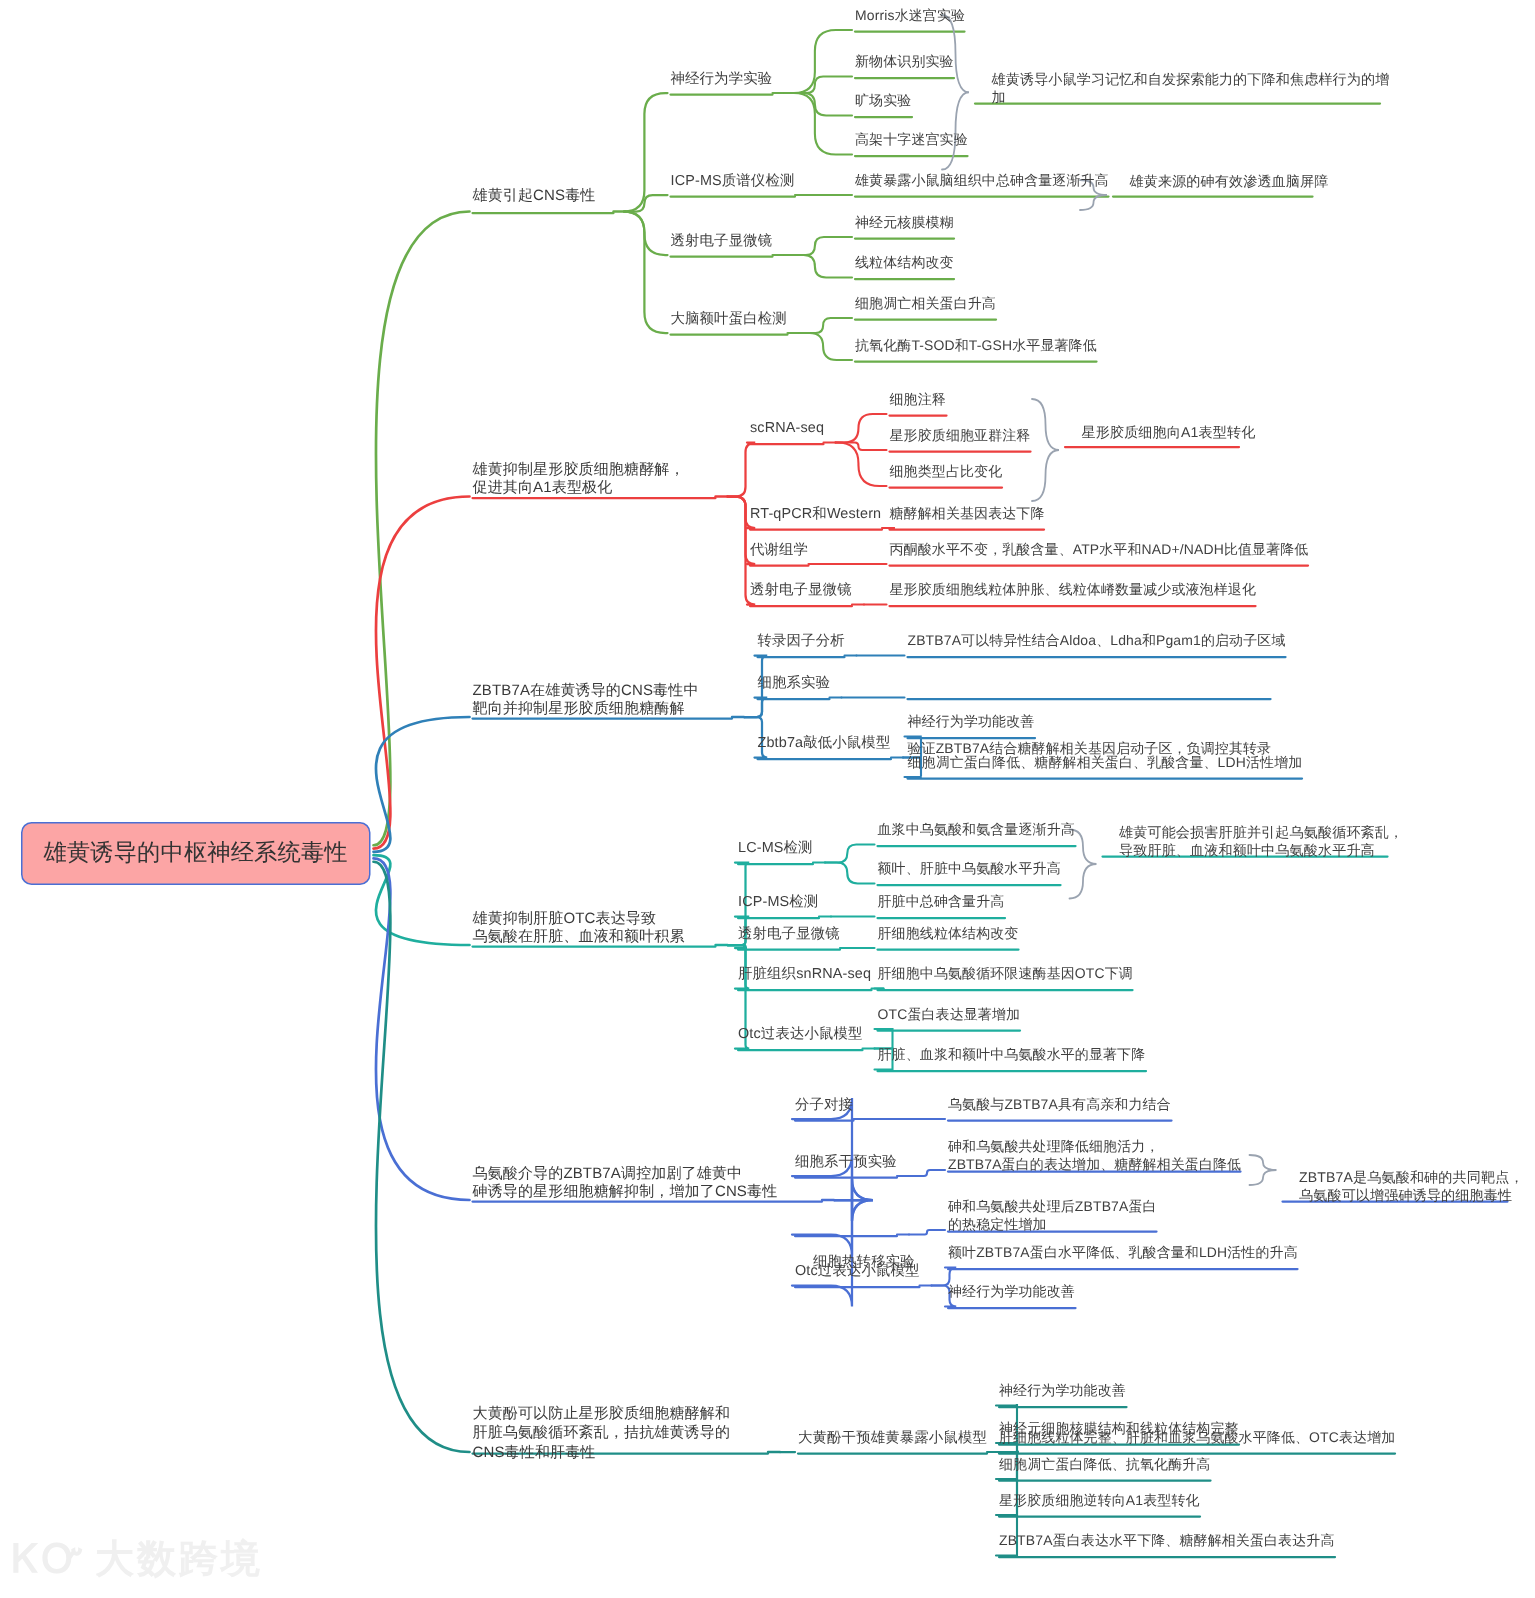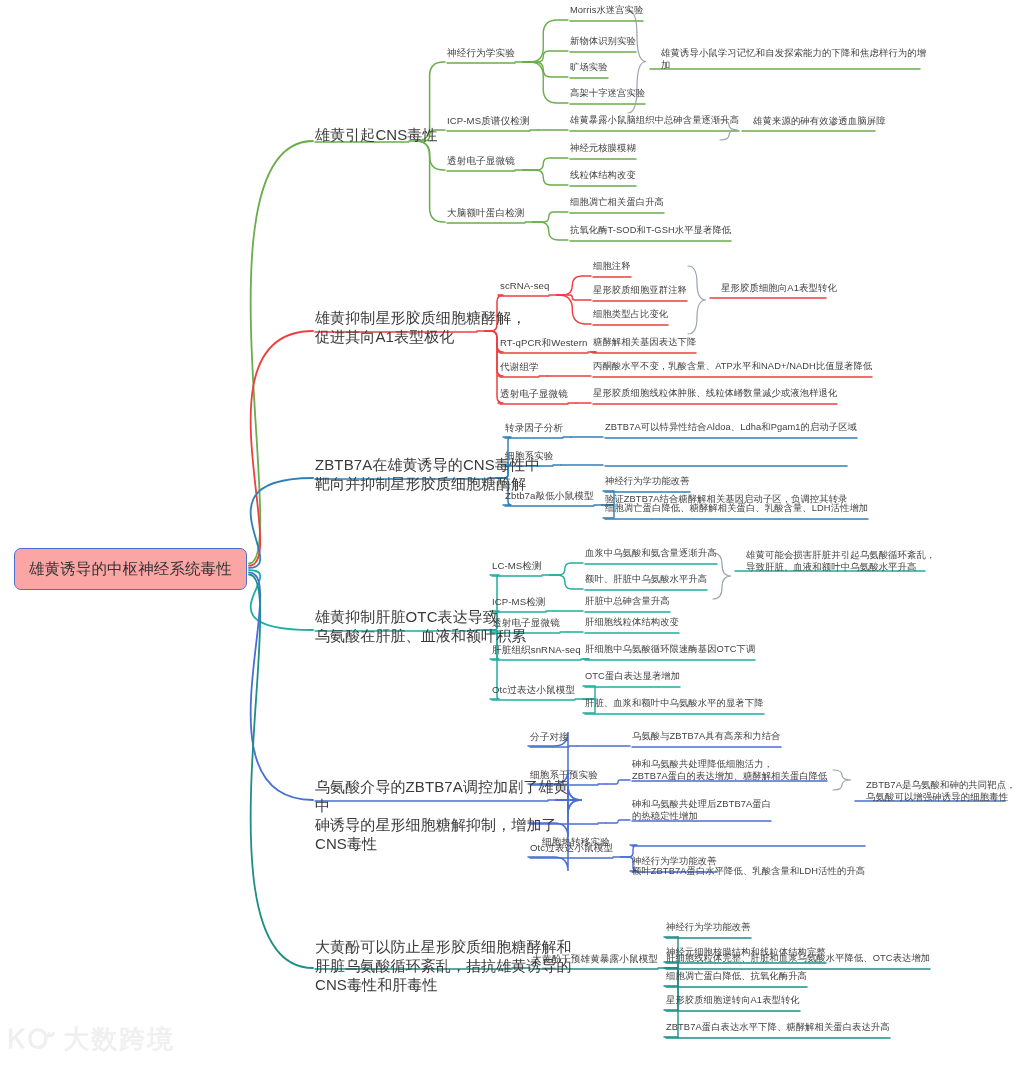--- a/index.html
+++ b/index.html
@@ -31,21 +31,21 @@
   }
   .root-node {
     border: 1.6px solid #4a6fd4;
     border-radius: 7px;
     background: #fca5a5;
     padding: 10px 14px;
     font-size: 15.5px;
     color: #333;
     white-space: nowrap;
   }
-  .lvl1 { font-size: 15px; color: #3a3a3a; }
+  .lvl1 { font-size: 10px; color: #3a3a3a; }
   .lvl2 { font-size: 9.6px; color: #3f3f3f; }
   .lvl3 { font-size: 9.3px; color: #3f3f3f; }
   .lvl4 { font-size: 9.4px; color: #3f3f3f; margin-left: 11px; }
   .watermark {
     position: absolute;
     left: 8px; bottom: 8px;
     font-size: 26px;
     font-weight: bold;
     color: #f0f0f0;
     letter-spacing: 2px;
@@ -291,21 +291,21 @@
       <div class="node lvl3" style="left: 632px; max-width: 300px; top: 731px;">乌氨酸与ZBTB7A具有高亲和力结合</div>
       <div class="node lvl2" style="left: 530px; max-width: 190px; top: 769px;">细胞系干预实验</div>
       <div class="node lvl3" style="left: 632px; max-width: 300px; top: 759px;">砷和乌氨酸共处理降低细胞活力，
 ZBTB7A蛋白的表达增加、糖酵解相关蛋白降低</div>
       <div class="node lvl4" style="left: 855px; max-width: 270px; top: 779px;">ZBTB7A是乌氨酸和砷的共同靶点，
 乌氨酸可以增强砷诱导的细胞毒性</div>
       <div class="node lvl2" style="left: 542px; max-width: 190px; top: 808px; margin-top: 28px;">细胞热转移实验</div>
       <div class="node lvl3" style="left: 632px; max-width: 300px; top: 799px;">砷和乌氨酸共处理后ZBTB7A蛋白
 的热稳定性增加</div>
       <div class="node lvl2" style="left: 530px; max-width: 190px; top: 842px;">Otc过表达小鼠模型</div>
-      <div class="node lvl3" style="left: 632px; max-width: 300px; top: 830px; margin-top: 36px;">额叶ZBTB7A蛋白水平降低、乳酸含量和LDH活性的升高</div>
+      <div class="node lvl3" style="left: 632px; max-width: 300px; top: 830px;">额叶ZBTB7A蛋白水平降低、乳酸含量和LDH活性的升高</div>
       <div class="node lvl3" style="left: 632px; max-width: 300px; top: 856px;">神经行为学功能改善</div>
       <div class="node lvl1" style="left: 315px; max-width: 260px; top: 937px;">大黄酚可以防止星形胶质细胞糖酵解和
 肝脏乌氨酸循环紊乱，拮抗雄黄诱导的
 CNS毒性和肝毒性</div>
       <div class="node lvl2" style="left: 532px; max-width: 190px; top: 953px;">大黄酚干预雄黄暴露小鼠模型</div>
       <div class="node lvl3" style="left: 666px; max-width: 300px; top: 922px;">神经行为学功能改善</div>
       <div class="node lvl3" style="left: 666px; max-width: 300px; top: 947px;">神经元细胞核膜结构和线粒体结构完整</div>
       <div class="node lvl3" style="left: 666px; max-width: 300px; top: 971px;">细胞凋亡蛋白降低、抗氧化酶升高</div>
       <div class="node lvl3" style="left: 666px; max-width: 300px; top: 995px;">星形胶质细胞逆转向A1表型转化</div>
       <div class="node lvl3" style="left: 666px; max-width: 300px; top: 1022px;">ZBTB7A蛋白表达水平下降、糖酵解相关蛋白表达升高</div>

